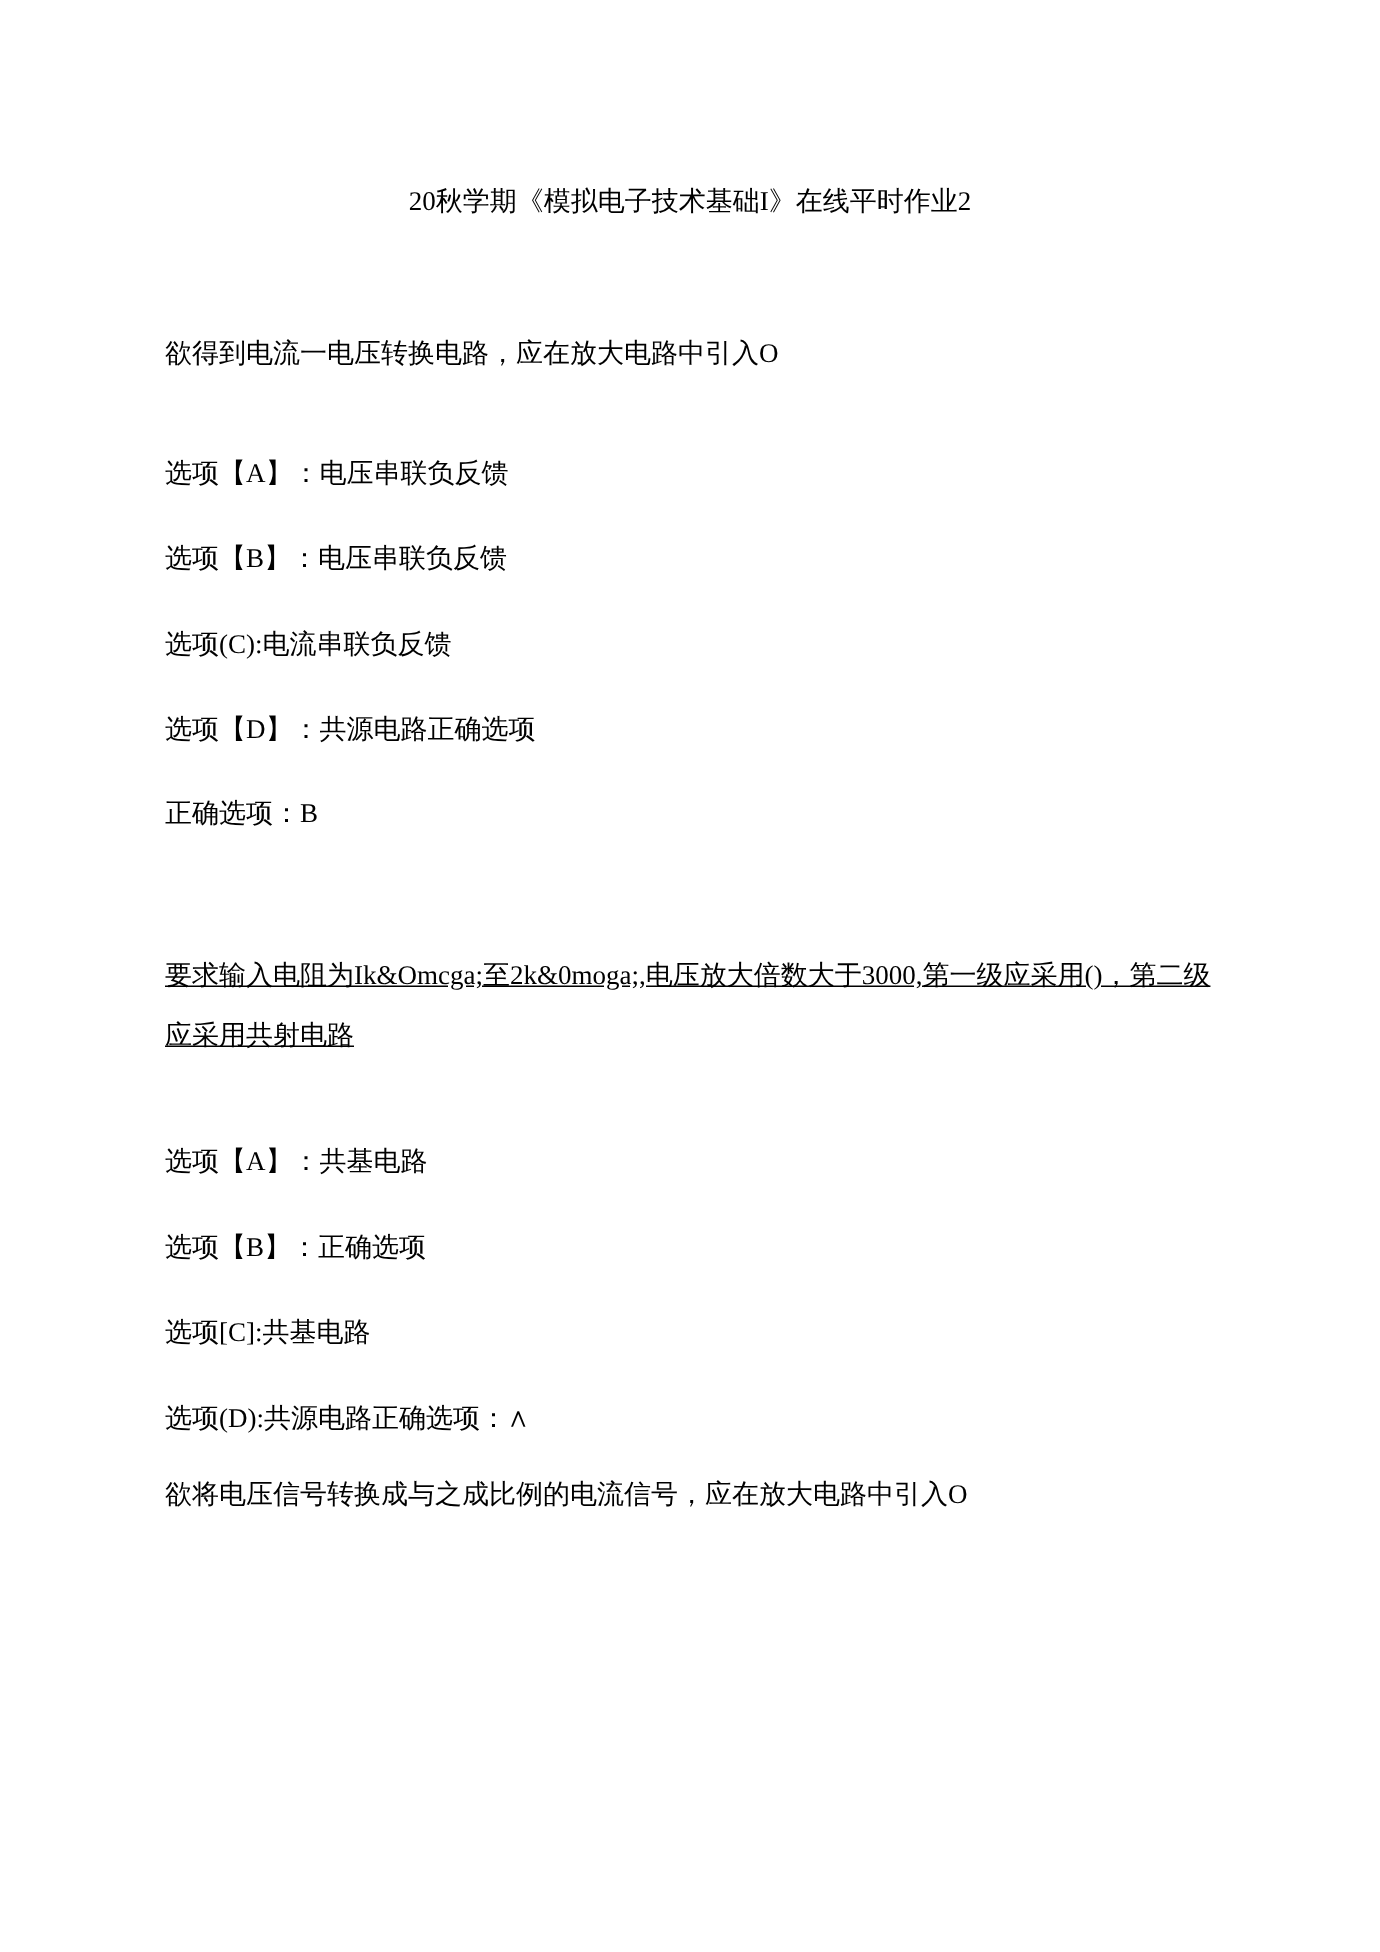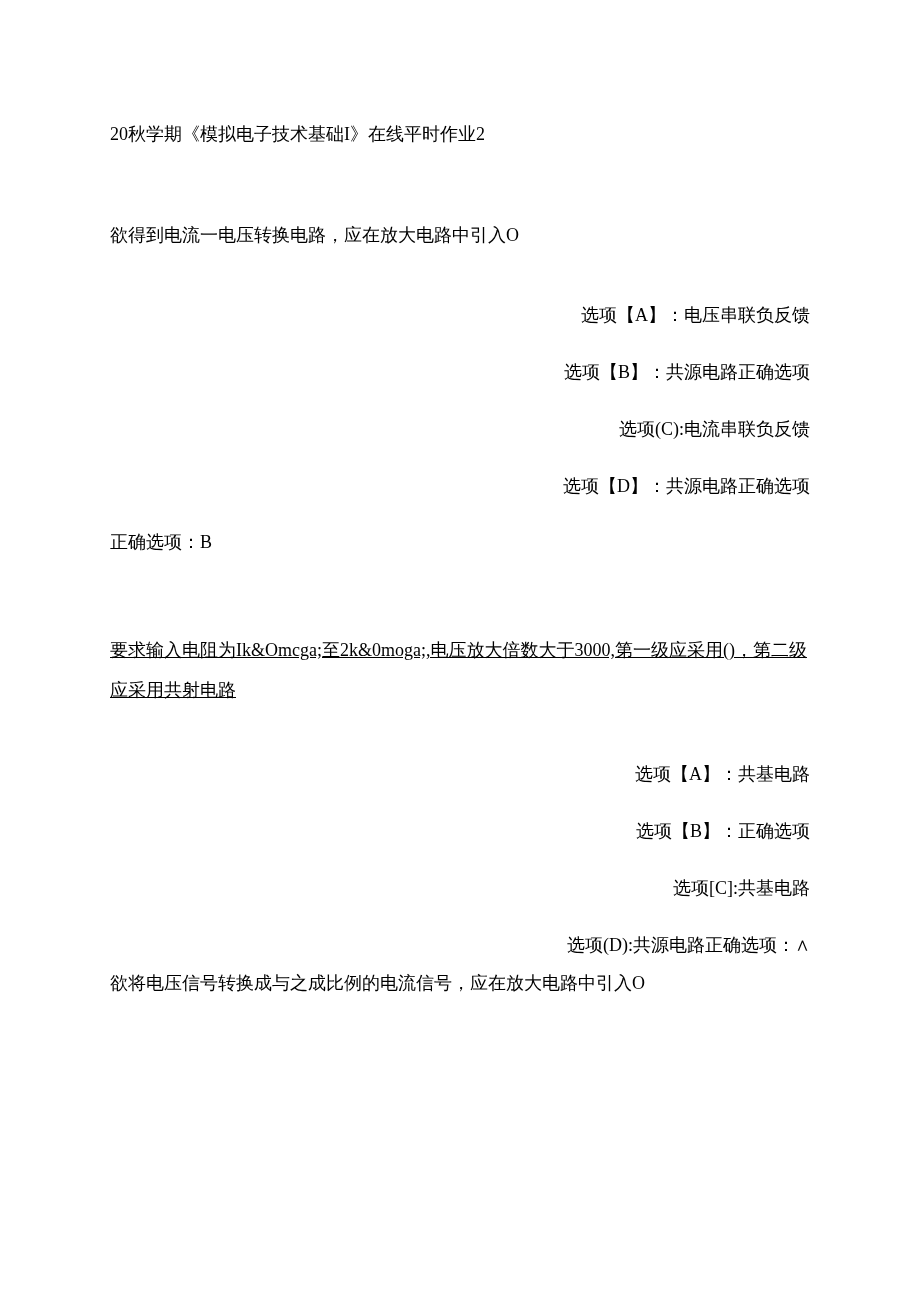--- a/index.html
+++ b/index.html
@@ -11,53 +11,52 @@
       width: 920px;
       min-height: 1301px;
       background: #ffffff;
       font-family: "SimSun", "宋体", serif;
       font-size: 18px;
       color: #000000;
       padding: 120px 110px 60px 110px;
       line-height: 1.6;
     }
     .title {
-      text-align: left;
+      text-align: center;
       font-size: 18px;
       margin-bottom: 70px;
     }
     .question-text {
       margin-bottom: 50px;
       line-height: 1.8;
     }
     .option {
       margin-bottom: 28px;
-      text-align: right;
     }
     .answer {
       margin-bottom: 74px;
     }
     .question2-text {
       margin-bottom: 50px;
       line-height: 2.2;
       text-decoration: underline;
     }
     .option-last {
-      margin-bottom: 7px;
+      margin-bottom: 20px;
     }
   </style>
 </head>
 <body>
 
 <div class="title">20秋学期《模拟电子技术基础I》在线平时作业2</div>
 
 <div class="question-text">欲得到电流一电压转换电路，应在放大电路中引入O</div>
 
 <div class="option">选项【A】：电压串联负反馈</div>
-<div class="option">选项【B】：共源电路正确选项</div>
+<div class="option">选项【B】：电压串联负反馈</div>
 <div class="option">选项(C):电流串联负反馈</div>
 <div class="option">选项【D】：共源电路正确选项</div>
 <div class="answer">正确选项：B</div>
 
 <div class="question2-text">要求输入电阻为Ik&amp;Omcga;至2k&amp;0moga;,电压放大倍数大于3000,第一级应采用()，第二级应采用共射电路</div>
 
 <div class="option">选项【A】：共基电路</div>
 <div class="option">选项【B】：正确选项</div>
 <div class="option">选项[C]:共基电路</div>
 <div class="option option-last">选项(D):共源电路正确选项：∧</div>

